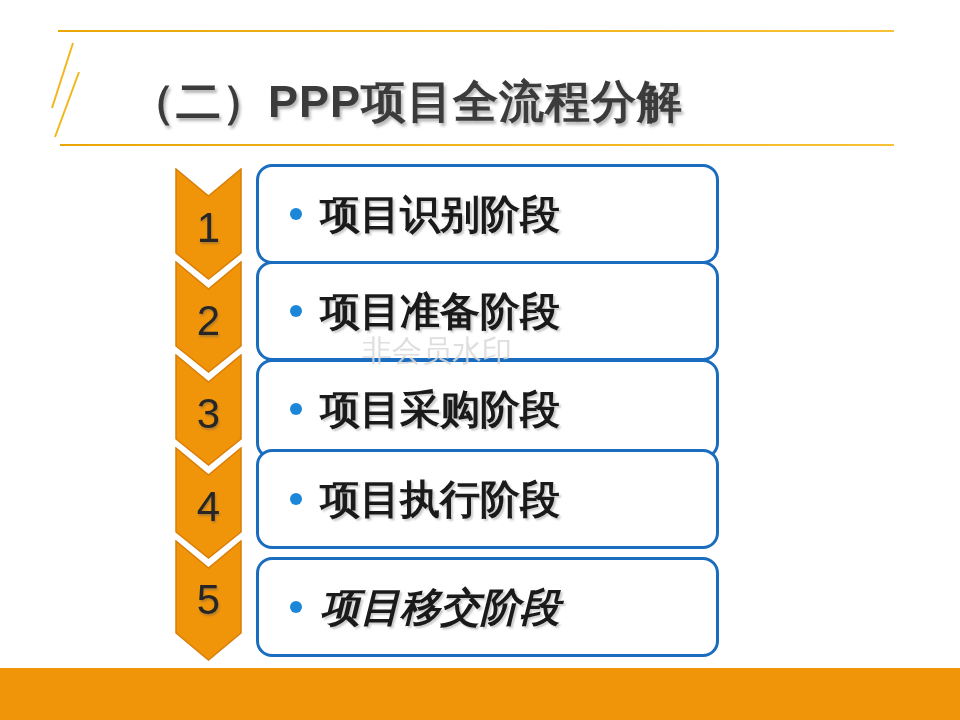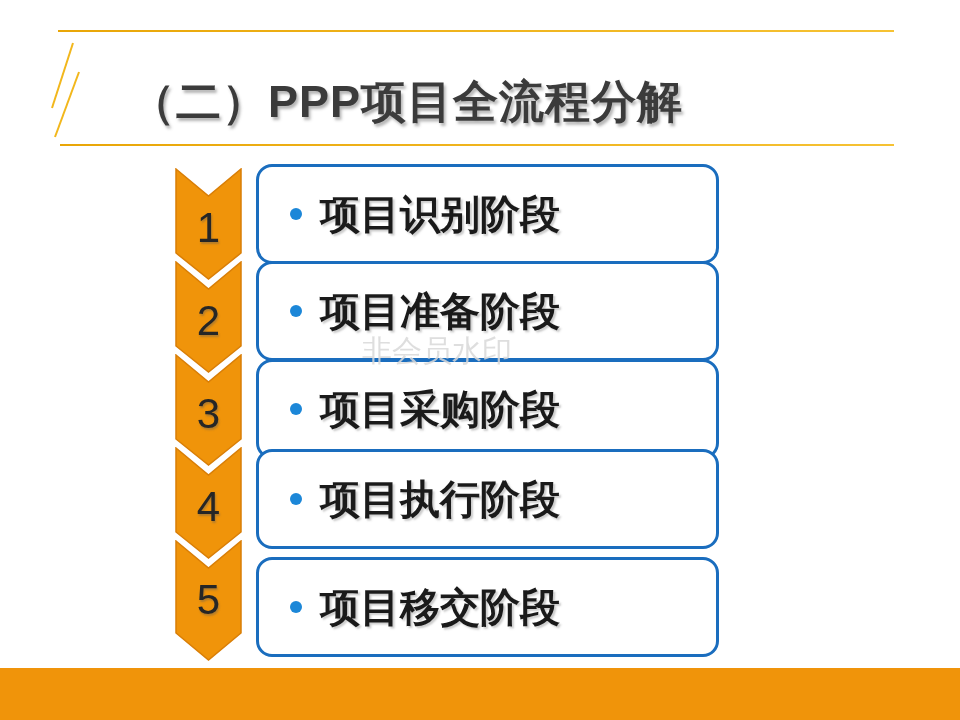--- a/index.html
+++ b/index.html
@@ -120,21 +120,21 @@
   .chev.c5 { top: 540px; }
   .num.n1 { top: 202px; }
   .num.n2 { top: 295px; }
   .num.n3 { top: 388px; }
   .num.n4 { top: 481px; }
   .num.n5 { top: 574px; }
   .box.b1 { top: 164px; }
   .box.b2 { top: 261px; }
   .box.b3 { top: 359px; }
   .box.b4 { top: 449px; }
-  .box.b5 { top: 557px; }
+  .box.b5 { top: 557px; font-style: italic; }
 </style>
 </head>
 <body>
 
 <div class="slide">
 
   <div class="line-top"></div>
   <svg class="slashes" width="50" height="110" viewBox="0 0 50 110">
     <line x1="33" y1="8" x2="12" y2="73" stroke="#f2b71c" stroke-width="2"></line>
     <line x1="39" y1="37" x2="15" y2="102" stroke="#f2b71c" stroke-width="2"></line>

